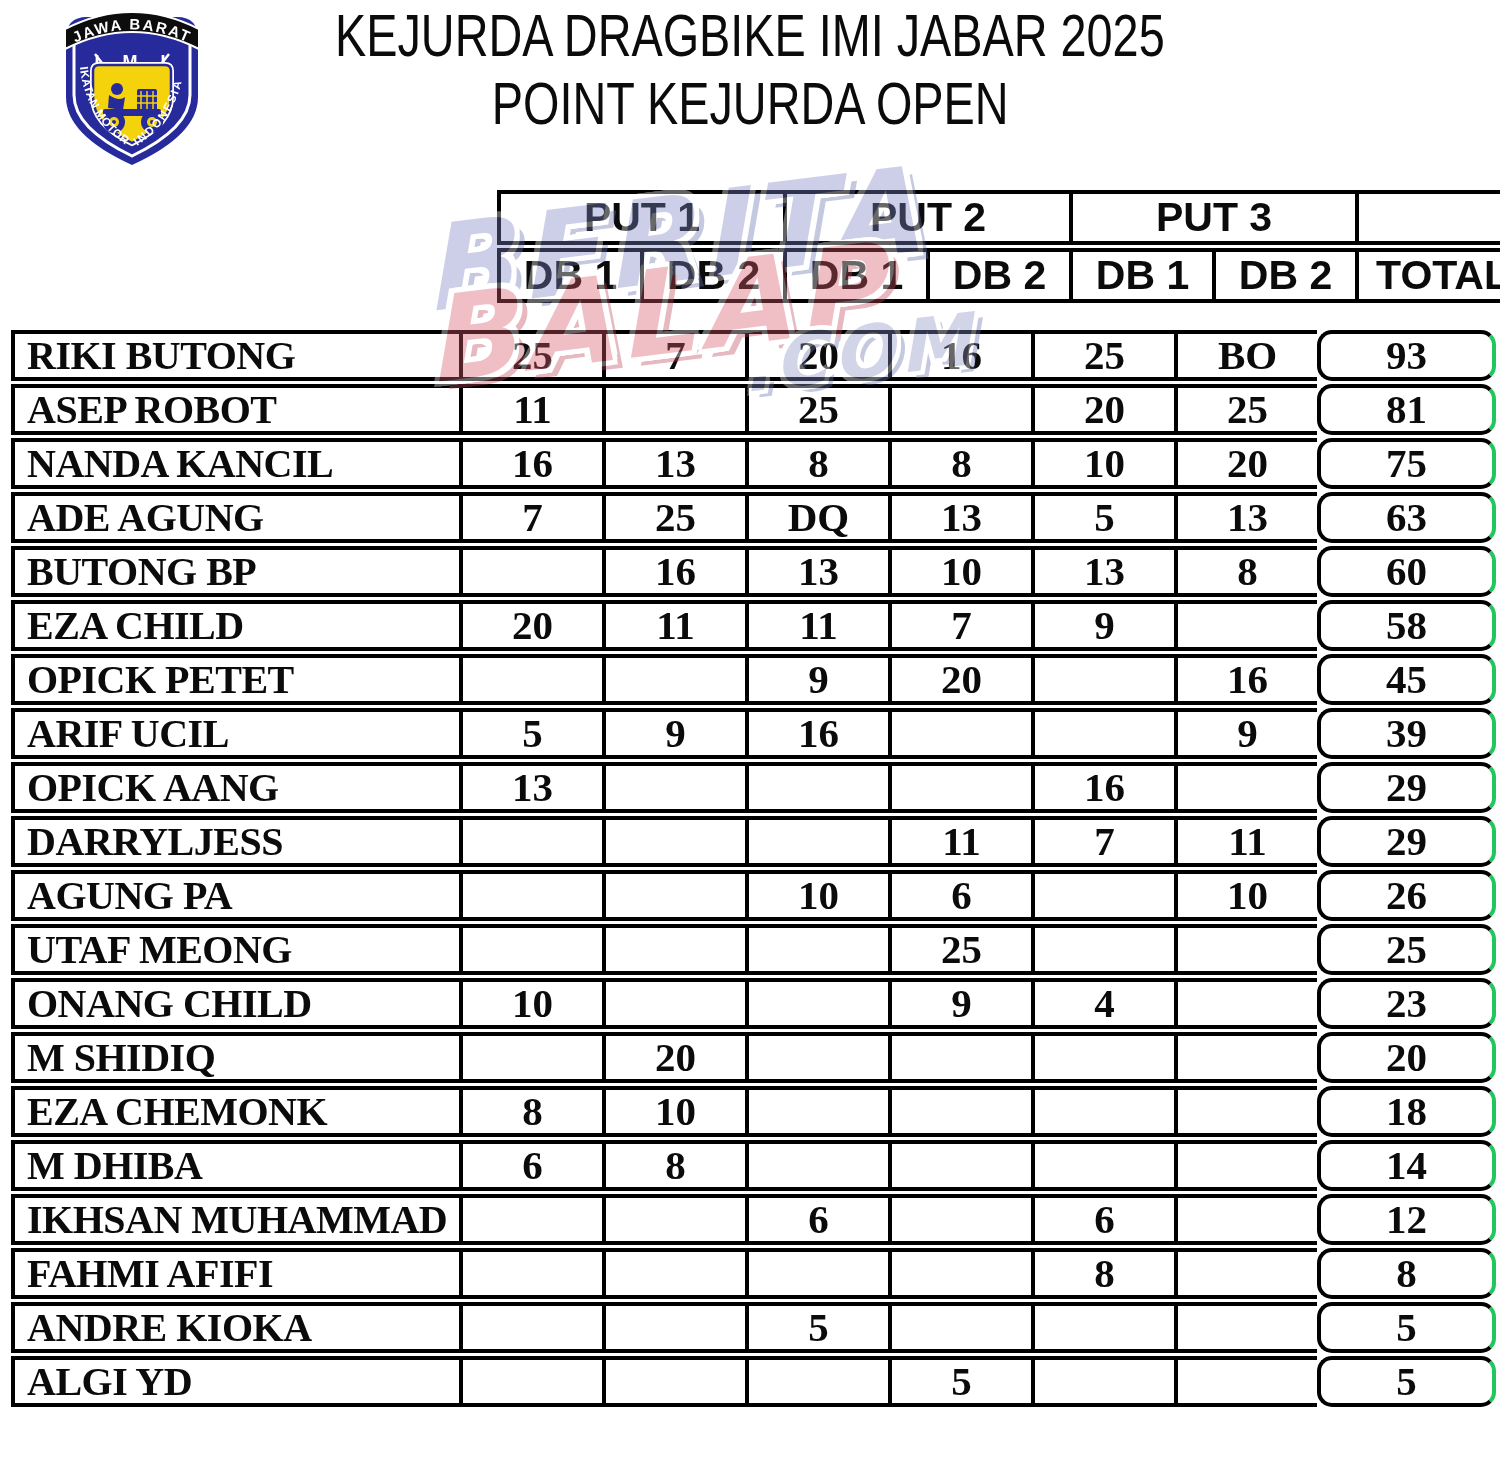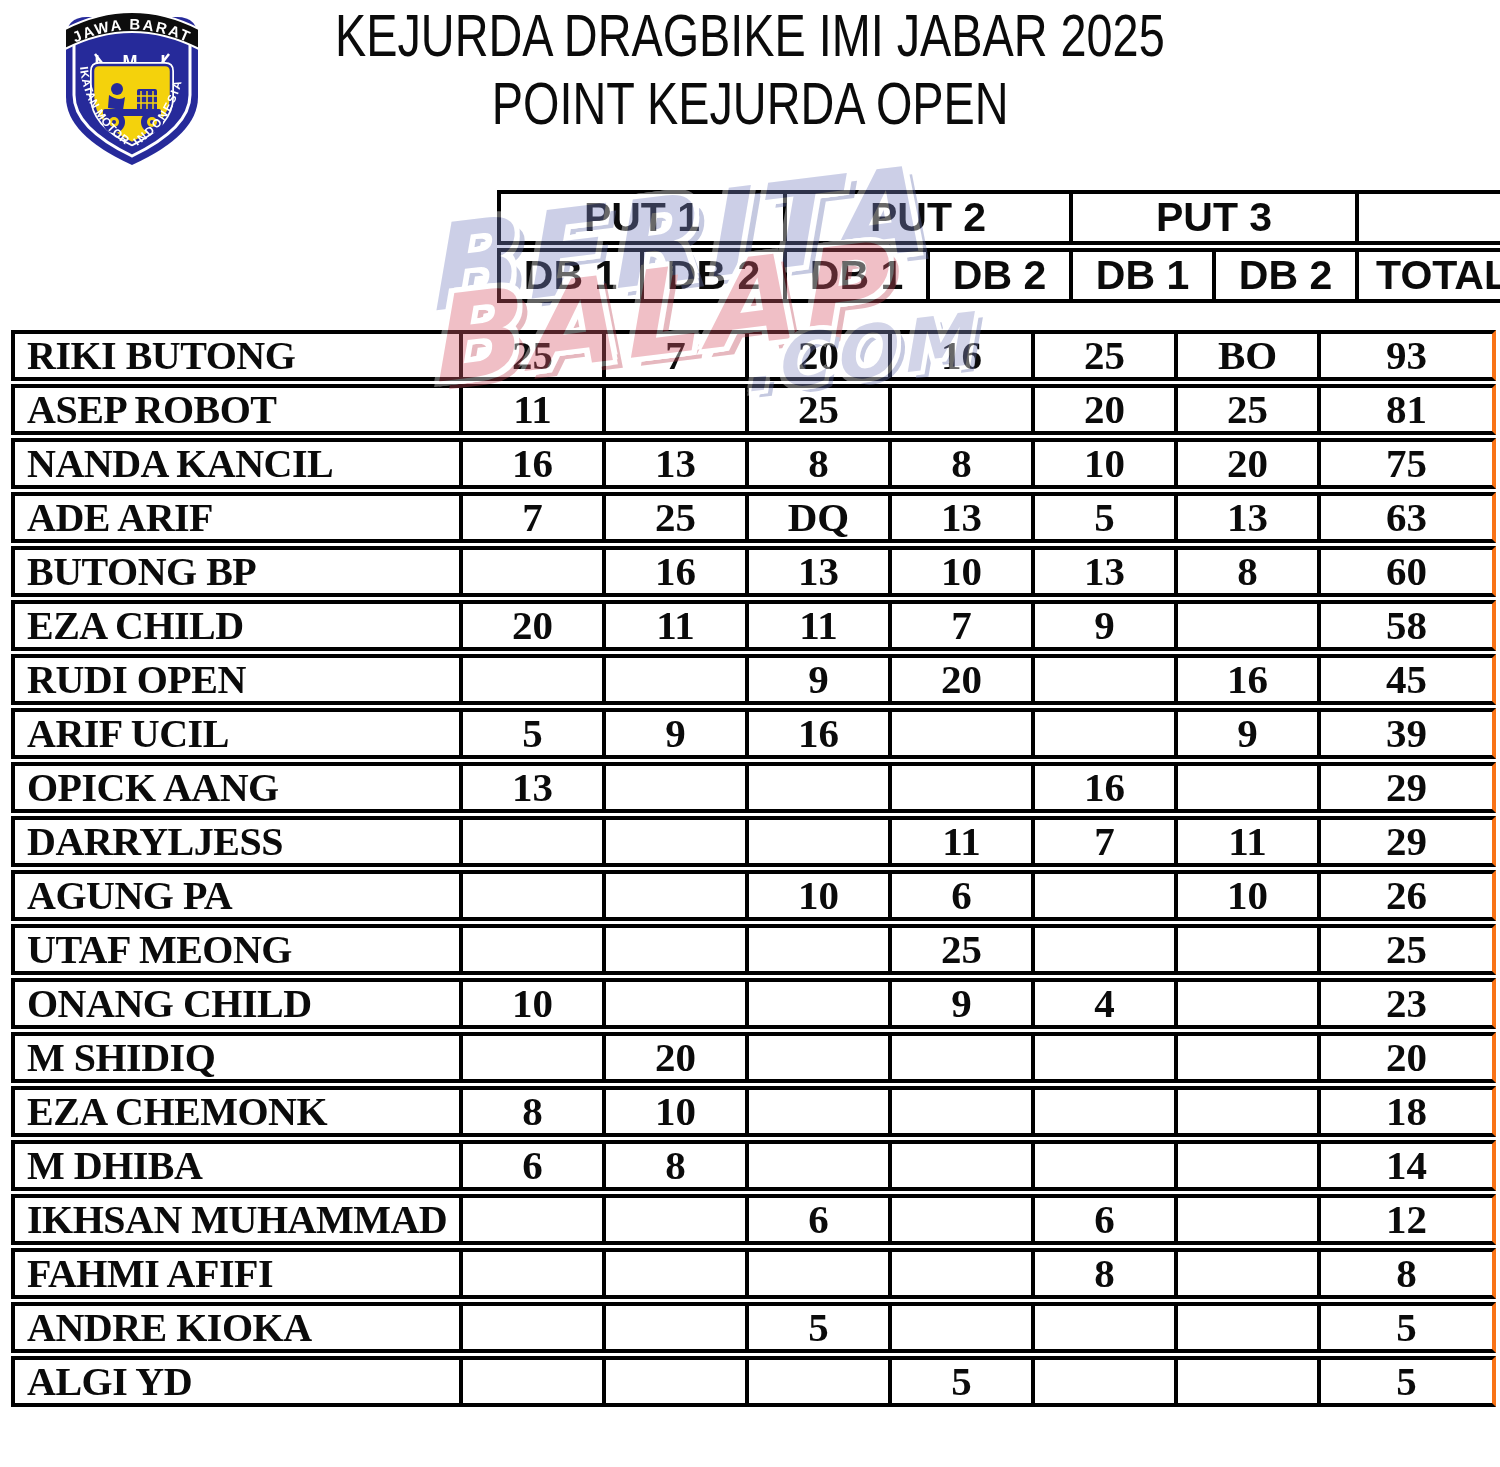--- a/index.html
+++ b/index.html
@@ -17,21 +17,21 @@
   table{border-collapse:separate;border-spacing:0 3px;table-layout:fixed;}
   td{box-sizing:border-box;padding:0;background:transparent;vertical-align:middle;
      font-weight:bold;white-space:nowrap;}
   .header-table{position:absolute;left:453px;top:187px;width:1037px;z-index:2;margin-left:44px;}
   .header-table td{border:4px solid #000;border-right:none;text-align:center;font-size:41px;}
   .header-table td:last-child{border-right:8px solid #22c55e;}
   .put-row td{height:55px;}
   .db-row td{height:50px;}
   .data-table{position:absolute;left:11px;top:327px;width:1485px;z-index:2;font-family:Liberation Serif, serif;}
   .data-table td{border:4px solid #000;border-right:none;height:51px;text-align:center;font-size:41px;line-height:1;}
-  .data-table td:last-child{border-right:4px solid #f97316;}
+  .data-table td:last-child{border-right:4px solid #22c55e;border-radius:15px;}
   .data-table td.name{text-align:left;padding-left:12px;font-size:40px;letter-spacing:-0.5px;}
   
   .watermark{
     position:absolute;left:438px;top:183px;width:620px;z-index:10;opacity:0.38;
     transform:rotate(-7deg);pointer-events:none;font-weight:bold;font-style:italic;
     font-family:"DejaVu Sans","Liberation Sans",sans-serif;
   }
   .wm-line{line-height:0.82;letter-spacing:6px;transform:skewX(-6deg);}
   .wm-berita{
     font-size:118px;color:#7a84c2;
@@ -169,21 +169,21 @@
         <td class="name">NANDA KANCIL</td>
         <td>16</td>
         <td>13</td>
         <td>8</td>
         <td>8</td>
         <td>10</td>
         <td>20</td>
         <td>75</td>
       </tr>
       <tr>
-        <td class="name">ADE ARIF</td>
+        <td class="name">ADE AGUNG</td>
         <td>7</td>
         <td>25</td>
         <td>DQ</td>
         <td>13</td>
         <td>5</td>
         <td>13</td>
         <td>63</td>
       </tr>
       <tr>
         <td class="name">BUTONG BP</td>
@@ -199,21 +199,21 @@
         <td class="name">EZA CHILD</td>
         <td>20</td>
         <td>11</td>
         <td>11</td>
         <td>7</td>
         <td>9</td>
         <td></td>
         <td>58</td>
       </tr>
       <tr>
-        <td class="name">RUDI OPEN</td>
+        <td class="name">OPICK PETET</td>
         <td></td>
         <td></td>
         <td>9</td>
         <td>20</td>
         <td></td>
         <td>16</td>
         <td>45</td>
       </tr>
       <tr>
         <td class="name">ARIF UCIL</td>

